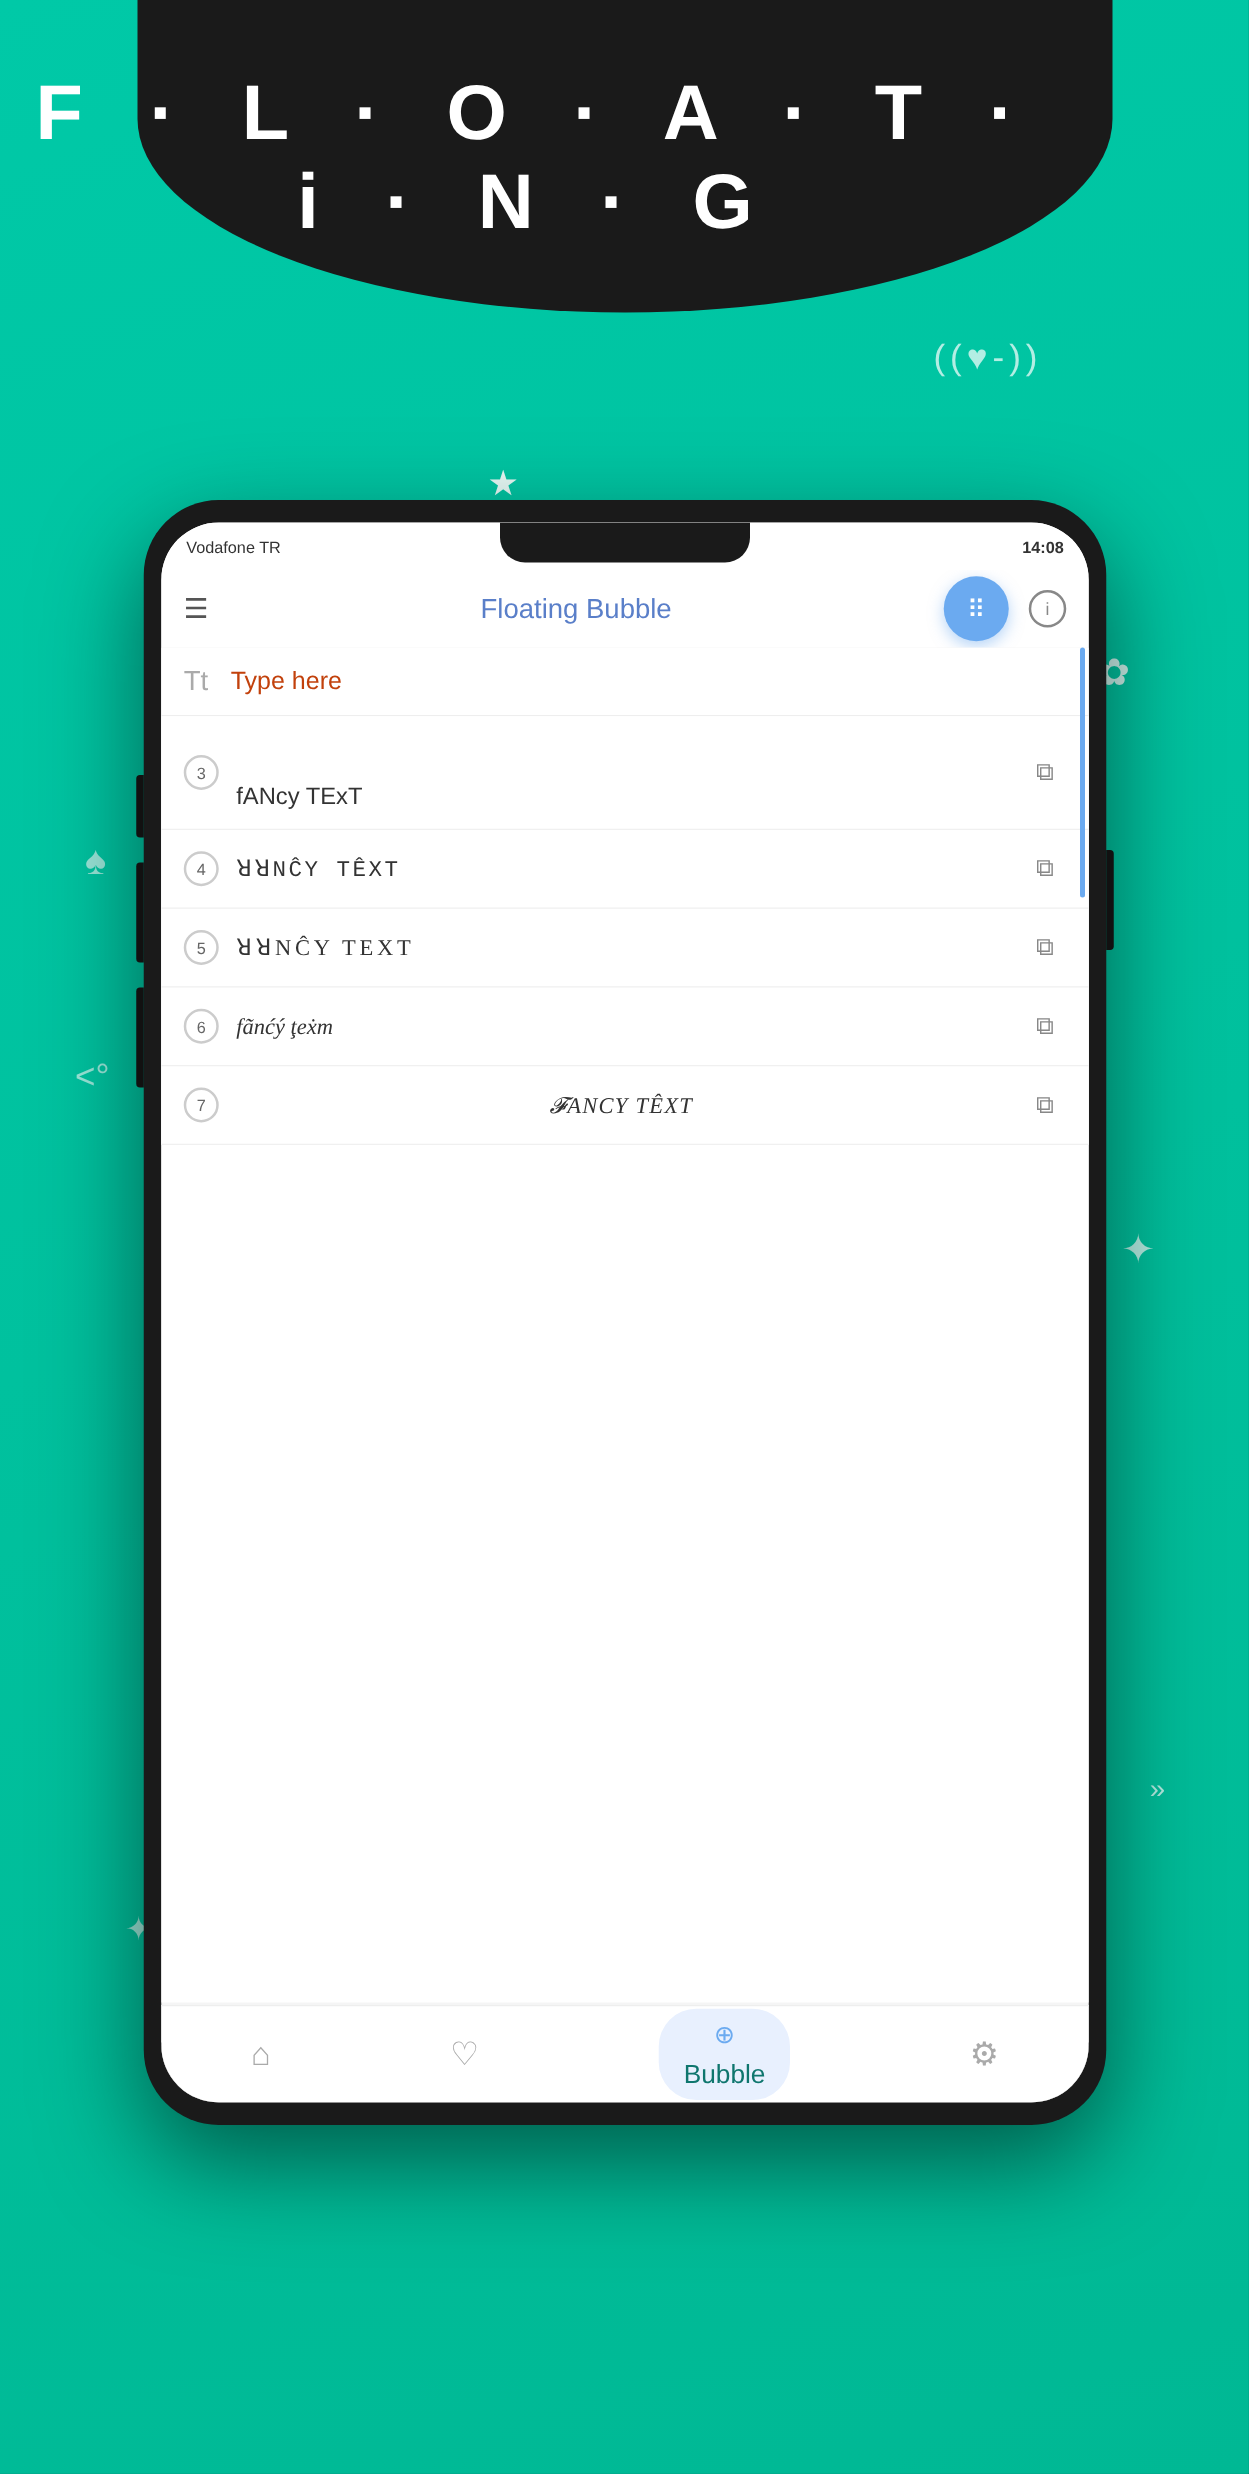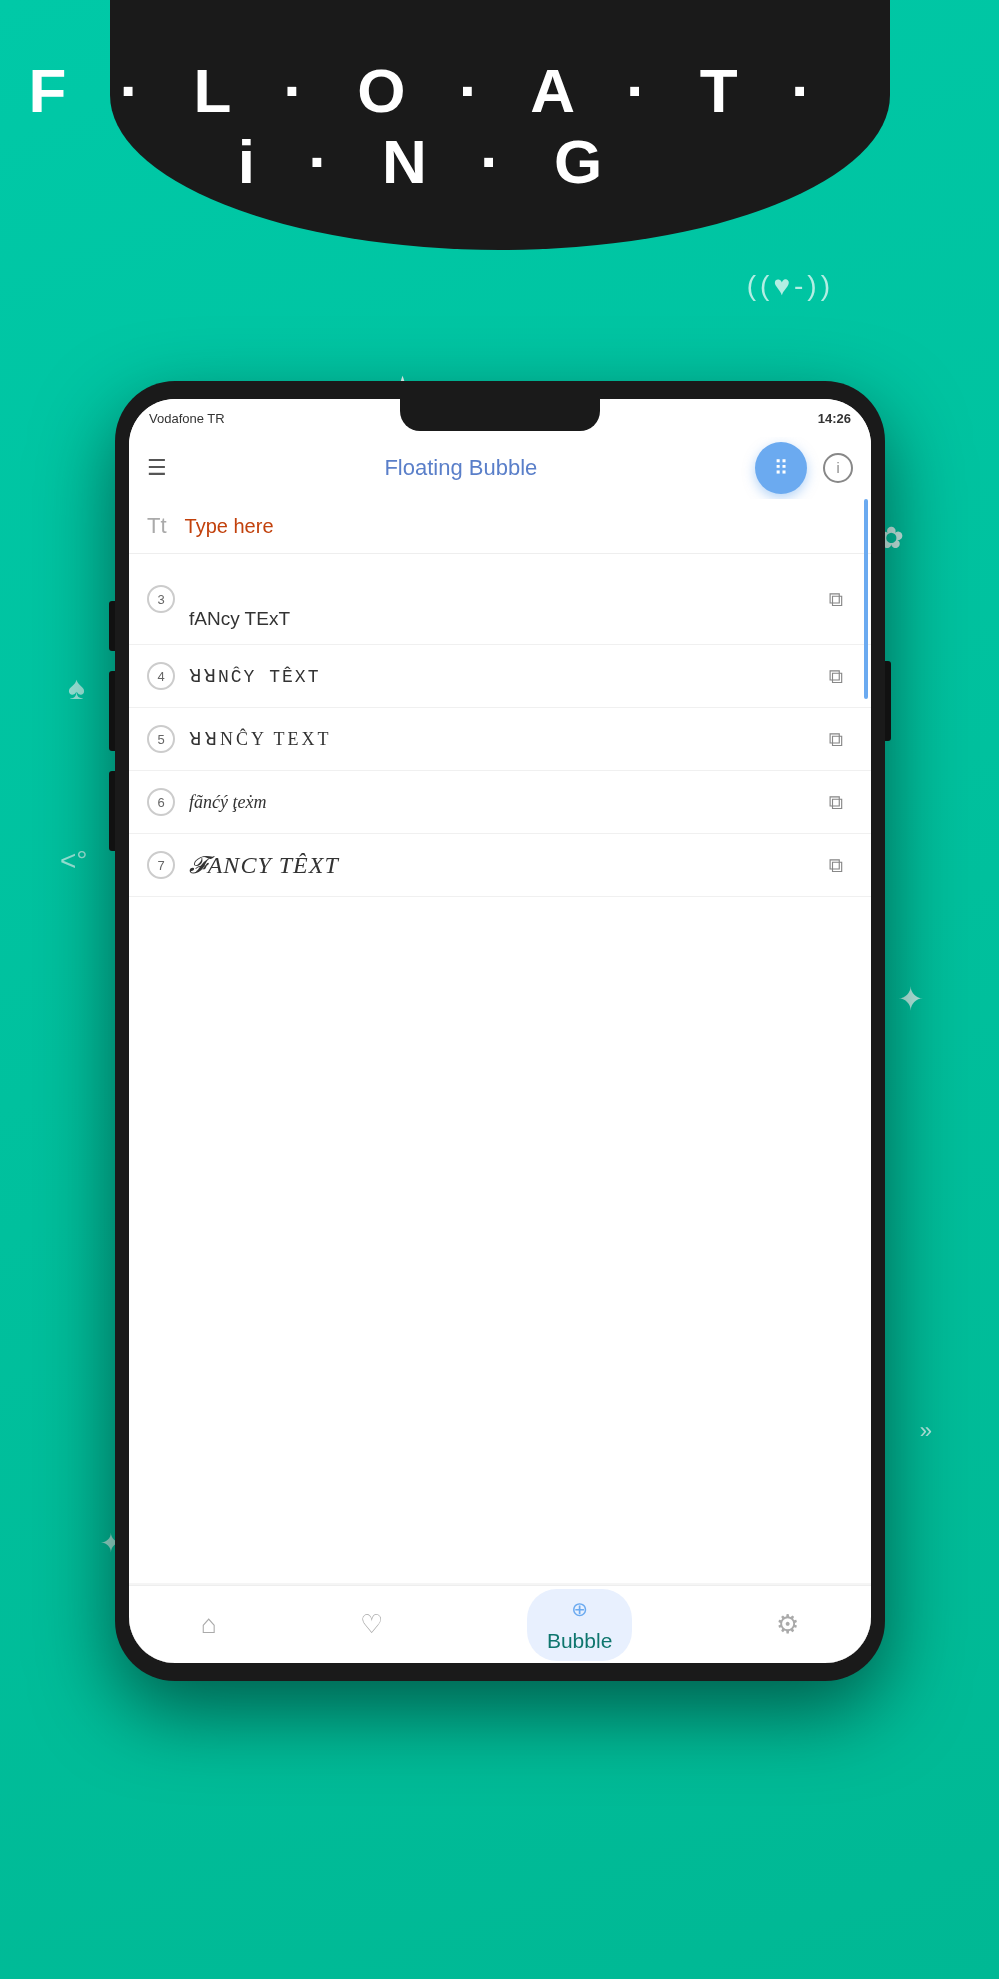--- a/index.html
+++ b/index.html
@@ -108,21 +108,21 @@
       bottom: 535px;
       right: 65px;
       font-size: 22px;
       color: rgba(255,255,255,0.7);
       letter-spacing: 2px;
     }
 
     
     .phone-outer {
       position: absolute;
-      top: 381px;
+      top: 400px;
       left: 115px;
       width: 770px;
       height: 1300px;
       background: #1a1a1a;
       border-radius: 60px;
       box-shadow: 0 30px 80px rgba(0,0,0,0.5);
     }
 
     
     .phone-screen {
@@ -350,21 +350,21 @@
       cursor: pointer;
       color: #888;
       font-size: 20px;
     }
 
     
     .style-3 { font-family: Arial, sans-serif; font-size: 19px; margin-top: 40px; }
     .style-4 { font-family: 'Courier New', monospace; font-size: 18px; letter-spacing: 2px; }
     .style-5 { font-family: serif; font-size: 18px; letter-spacing: 3px; }
     .style-6 { font-family: 'Times New Roman', serif; font-style: italic; font-size: 18px; }
-    .style-7 { font-family: 'Times New Roman', serif; font-style: italic; font-size: 24px; letter-spacing: 1px; }
+    .style-7 { font-family: 'Times New Roman', serif; font-style: italic; font-size: 18px; letter-spacing: 1px; text-align: center; }
 
     
     .scroll-bar {
       position: absolute;
       right: 3px;
       top: 100px;
       width: 4px;
       height: 200px;
       background: #6baaf0;
       border-radius: 2px;
@@ -512,21 +512,21 @@
   <div class="phone-screen">
 
     <div class="notch"></div>
 
     <div class="status-bar">
       <span class="carrier">Vodafone TR</span>
       <div class="icons">
         <span>6%</span>
         <span>🔋</span>
       </div>
-      <span class="time">14:26</span>
+      <span class="time">14:08</span>
     </div>
 
     <div class="app-bar">
       <span class="menu-icon">☰</span>
       <span class="app-title">Floating Bubble</span>
       <div class="fab-btn">
         <span>⠿</span>
       </div>
       <div class="info-btn">
         <span>i</span>

